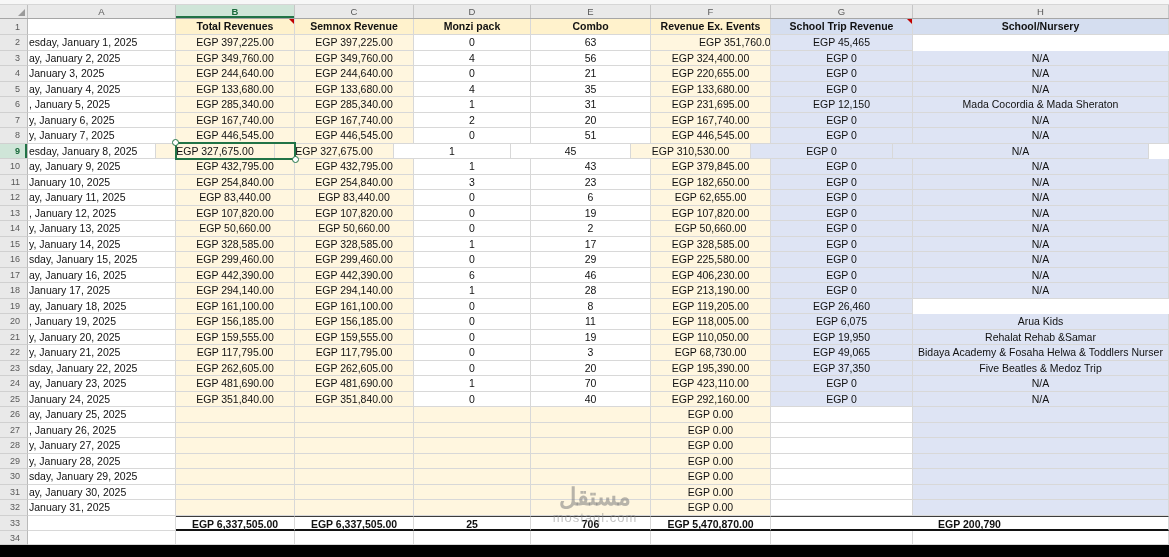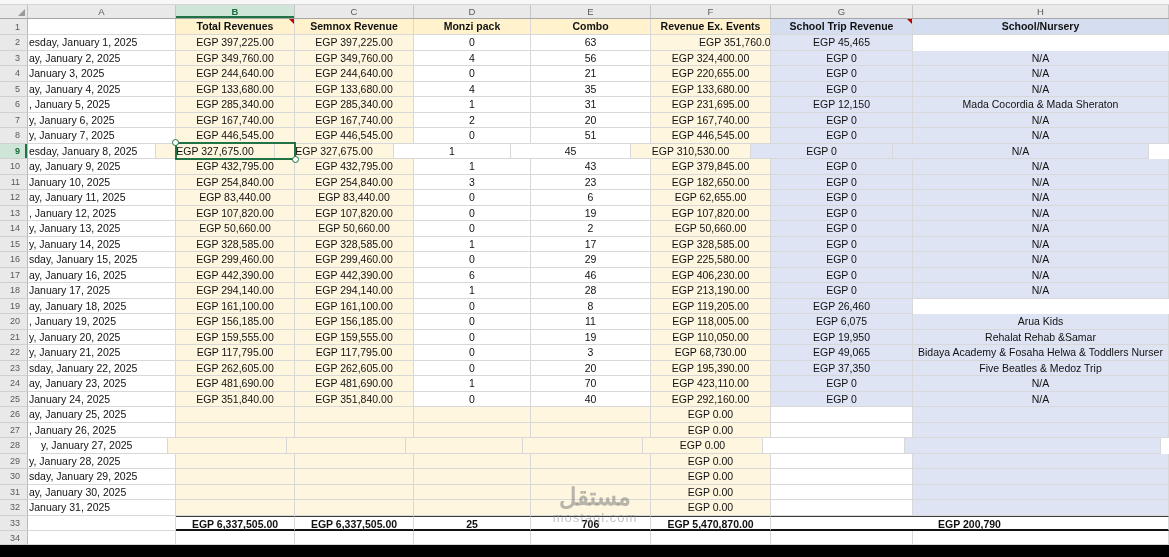--- a/index.html
+++ b/index.html
@@ -362,21 +362,21 @@
         <div class="cell" style="width: 119px; background: rgb(255, 246, 223);"></div>
         <div class="cell" style="width: 119px; background: rgb(255, 246, 223);"></div>
         <div class="cell" style="width: 117px; background: rgb(255, 246, 223);"></div>
         <div class="cell" style="width: 120px; background: rgb(255, 246, 223);"></div>
         <div class="cell" style="width: 120px; background: rgb(255, 246, 223);">EGP 0.00</div>
         <div class="cell" style="width: 142px;"></div>
         <div class="cell" style="width: 256px; background: rgb(222, 228, 244);"></div>
       </div>
       <div class="row">
         <div class="gut">28</div>
-        <div class="cell acell" style="width: 128px; margin-left: 12px;">y, January 27, 2025</div>
+        <div class="cell acell" style="width: 148px;">y, January 27, 2025</div>
         <div class="cell" style="width: 119px; background: rgb(255, 246, 223);"></div>
         <div class="cell" style="width: 119px; background: rgb(255, 246, 223);"></div>
         <div class="cell" style="width: 117px; background: rgb(255, 246, 223);"></div>
         <div class="cell" style="width: 120px; background: rgb(255, 246, 223);"></div>
         <div class="cell" style="width: 120px; background: rgb(255, 246, 223);">EGP 0.00</div>
         <div class="cell" style="width: 142px;"></div>
         <div class="cell" style="width: 256px; background: rgb(222, 228, 244);"></div>
       </div>
       <div class="row">
         <div class="gut">29</div>

